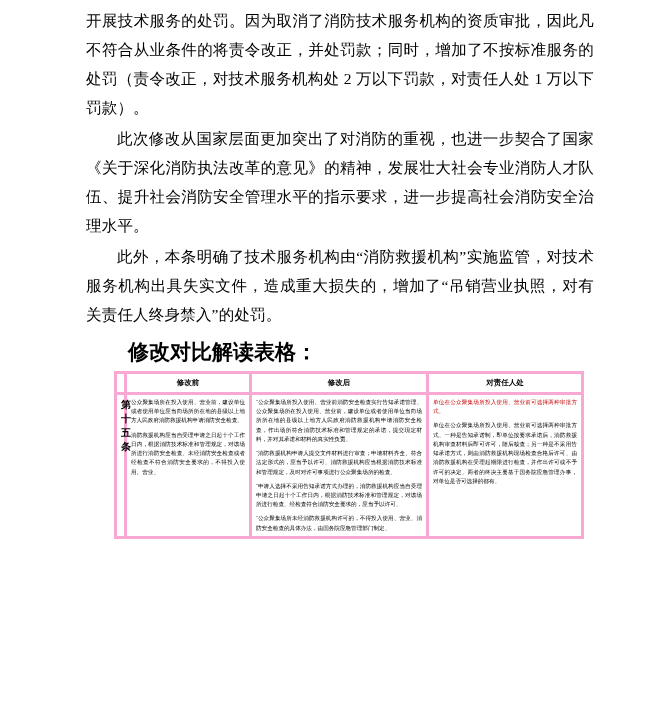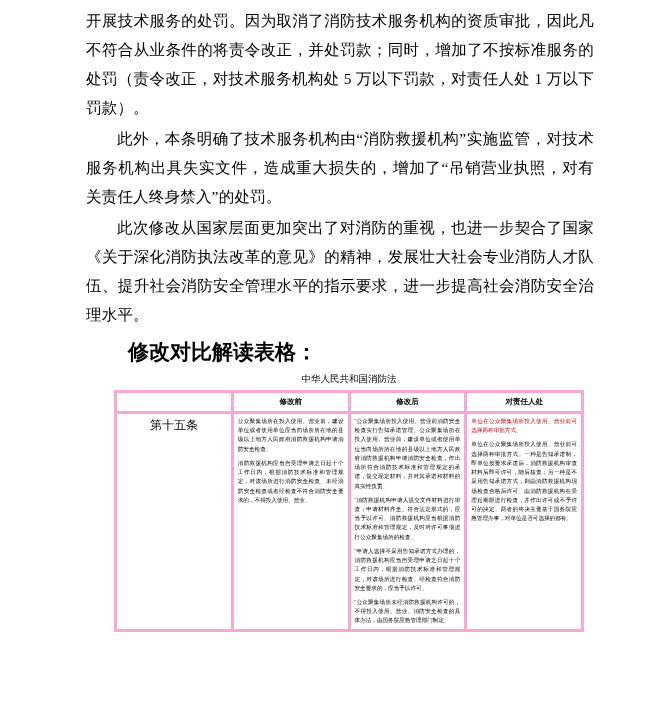--- a/index.html
+++ b/index.html
@@ -71,22 +71,22 @@
   tr.head td {
     text-align: center;
     font-size: 7.5px;
     font-weight: bold;
     padding: 4px 2px;
     vertical-align: middle;
   }
   td.rowlabel {
     text-align: center;
     vertical-align: middle;
-    font-size: 12px;
-    font-weight: normal;
+    font-size: 10px;
+    font-weight: bold;
     width: 34px;
   }
   td.cell {
     font-size: 5.6px;
     line-height: 1.65;
     text-align: justify;
     text-justify: inter-ideograph;
   }
   td.cell p {
     margin: 0 0 5px 0;
@@ -99,34 +99,31 @@
   .col-note   { width: 148px; }
   .red {
     color: #c00000;
   }
 </style>
 </head>
 <body>
 
 <div class="page">
 
-  <p class="para"><span class="bold">开展技术服务的处罚</span><span>。因为取消了消防技术服务机构的资质审批，因此凡不符合从业条件的将责令改正，并处罚款；同时，增加了不按标准服务的处罚（责令改正，对技术服务机构处 5 万以下罚款，对责任人处 1 万以下罚款）。</span></p>
+  <p class="para"><span class="bold">开展技术服务的处罚</span><span>。因为取消了消防技术服务机构的资质审批，因此凡不符合从业条件的将责令改正，并处罚款；同时，增加了不按标准服务的处罚（责令改正，对技术服务机构处 2 万以下罚款，对责任人处 1 万以下罚款）。</span></p>
+
+  <p class="para indent">此次修改从国家层面更加突出了对消防的重视，也进一步契合了国家《关于深化消防执法改革的意见》的精神，发展壮大社会专业消防人才队伍、提升社会消防安全管理水平的指示要求，进一步提高社会消防安全治理水平。</p>
 
   <p class="para indent">此外，本条明确了技术服务机构由“消防救援机构”实施监管，对技术服务机构出具失实文件，造成重大损失的，增加了“吊销营业执照，对有关责任人终身禁入”的处罚。</p>
-
-  <p class="para indent">此次修改从国家层面更加突出了对消防的重视，也进一步契合了国家《关于深化消防执法改革的意见》的精神，发展壮大社会专业消防人才队伍、提升社会消防安全管理水平的指示要求，进一步提高社会消防安全治理水平。</p>
 
   <div class="section-title">修改对比解读表格：</div>
 
   <div class="table-wrap">
     <table class="cmp">
       <tbody>
-          <tr>
-        <td class="tbl-title" colspan="4">中华人民共和国消防法</td>
-      </tr>
       <tr class="head">
         <td></td>
         <td class="col-before">修改前</td>
         <td class="col-after">修改后</td>
         <td class="col-note">对责任人处</td>
       </tr>
       <tr>
         <td class="rowlabel">第十五条</td>
         <td class="cell">
           <p>公众聚集场所在投入使用、营业前，建设单位或者使用单位应当向场所所在地的县级以上地方人民政府消防救援机构申请消防安全检查。</p>

